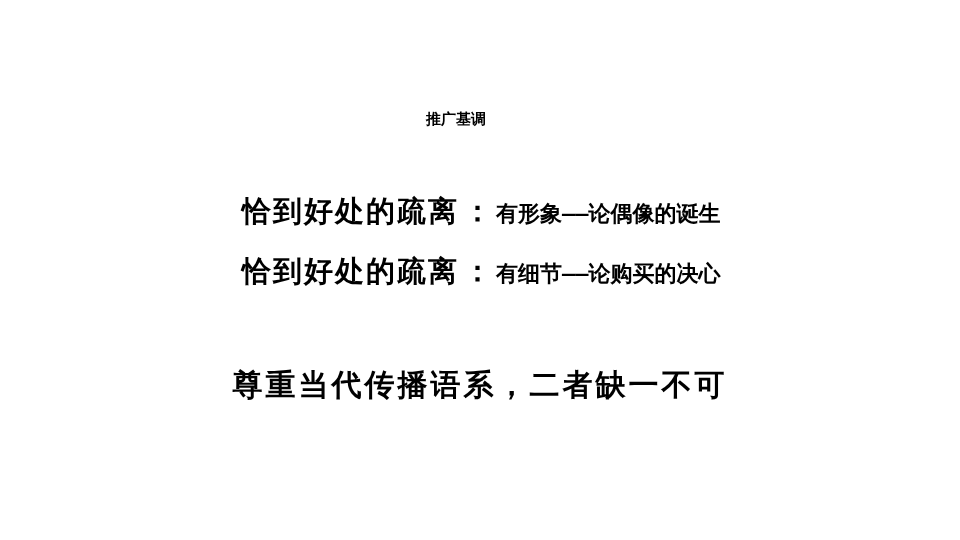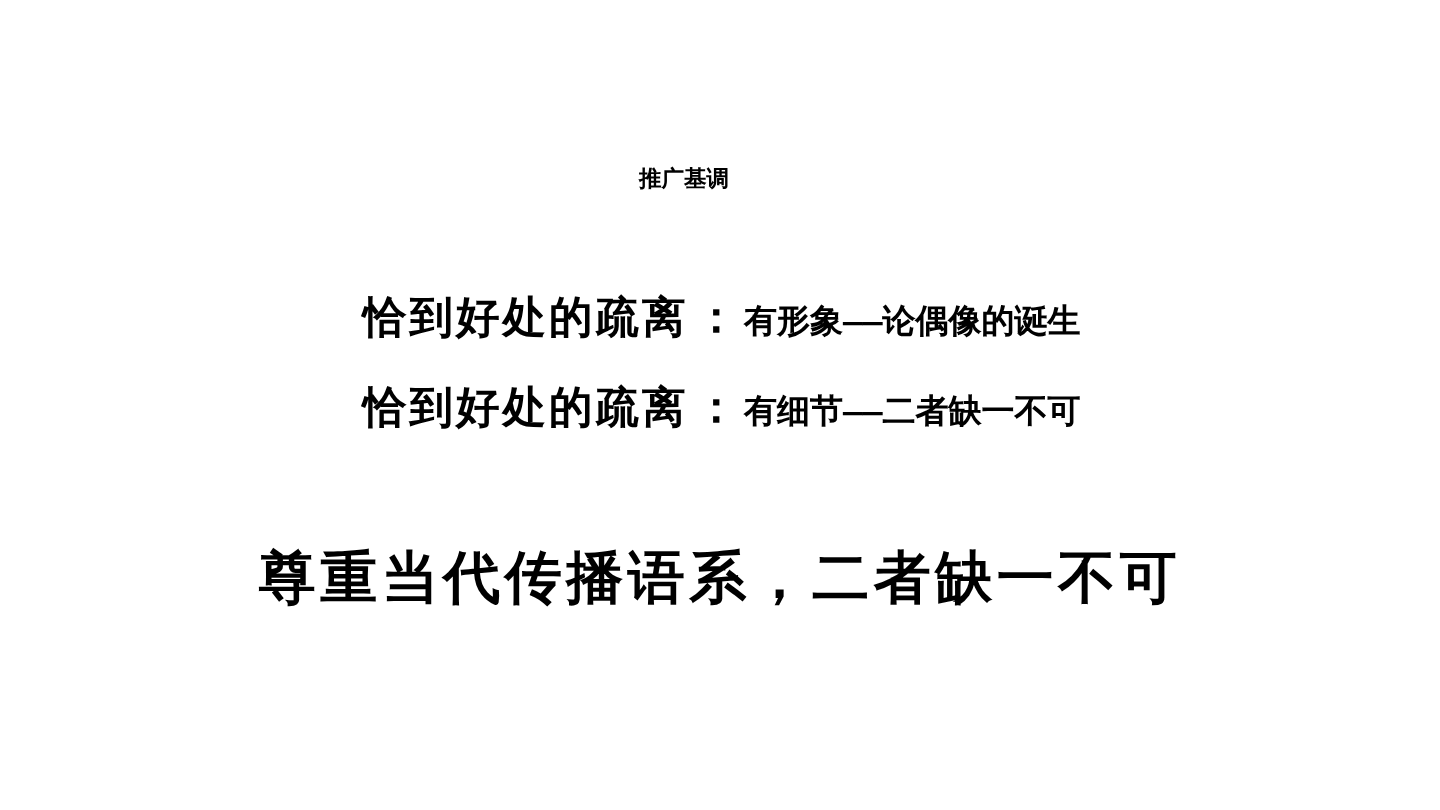--- a/index.html
+++ b/index.html
@@ -6,30 +6,30 @@
   body { width:960px; height:540px; background:#ffffff; position:relative; overflow:hidden;
          font-family:"DejaVu Sans", "Liberation Sans", sans-serif; color:#000; }
   .slide { position:absolute; left:0; top:0; width:960px; height:540px; background:#fff; }
   .title { position:absolute; left:0; width:912px; top:109px; text-align:center; font-size:15px; font-weight:bold; line-height:20px; }
   .line { position:absolute; left:206px; white-space:nowrap; font-weight:bold; }
   .line .big { font-size:29px; letter-spacing:2px;margin-left:36px; }
   .line .colon { font-size:29px; padding:0 4px; }
   .line .small { font-size:22px;font-family:Liberation Mono, monospace; }
   .l1 { top:192px; }
   .l2 { top:252px; }
-  .conclusion { position:absolute; left:0; width:960px; top:365px; text-align:center; font-size:38px; font-weight:bold; letter-spacing:3px; line-height:40px; }
+  .conclusion { position:absolute; left:0; width:960px; top:365px; text-align:center; font-size:30px; font-weight:bold; letter-spacing:3px; line-height:40px; }
 </style>
 </head>
 <body>
 
 <div class="slide">
   <div class="title">推广基调</div>
 
   <div class="line l1">
     <span class="big">恰到好处的疏离</span><span class="colon">：</span><span class="small">有形象——论偶像的诞生</span>
   </div>
 
   <div class="line l2">
-    <span class="big">恰到好处的疏离</span><span class="colon">：</span><span class="small">有细节——二者缺一不可</span>
+    <span class="big">恰到好处的疏离</span><span class="colon">：</span><span class="small">有细节——论购买的决心</span>
   </div>
 
   <div class="conclusion">尊重当代传播语系，二者缺一不可</div>
 </div>
 
 </body></html>

